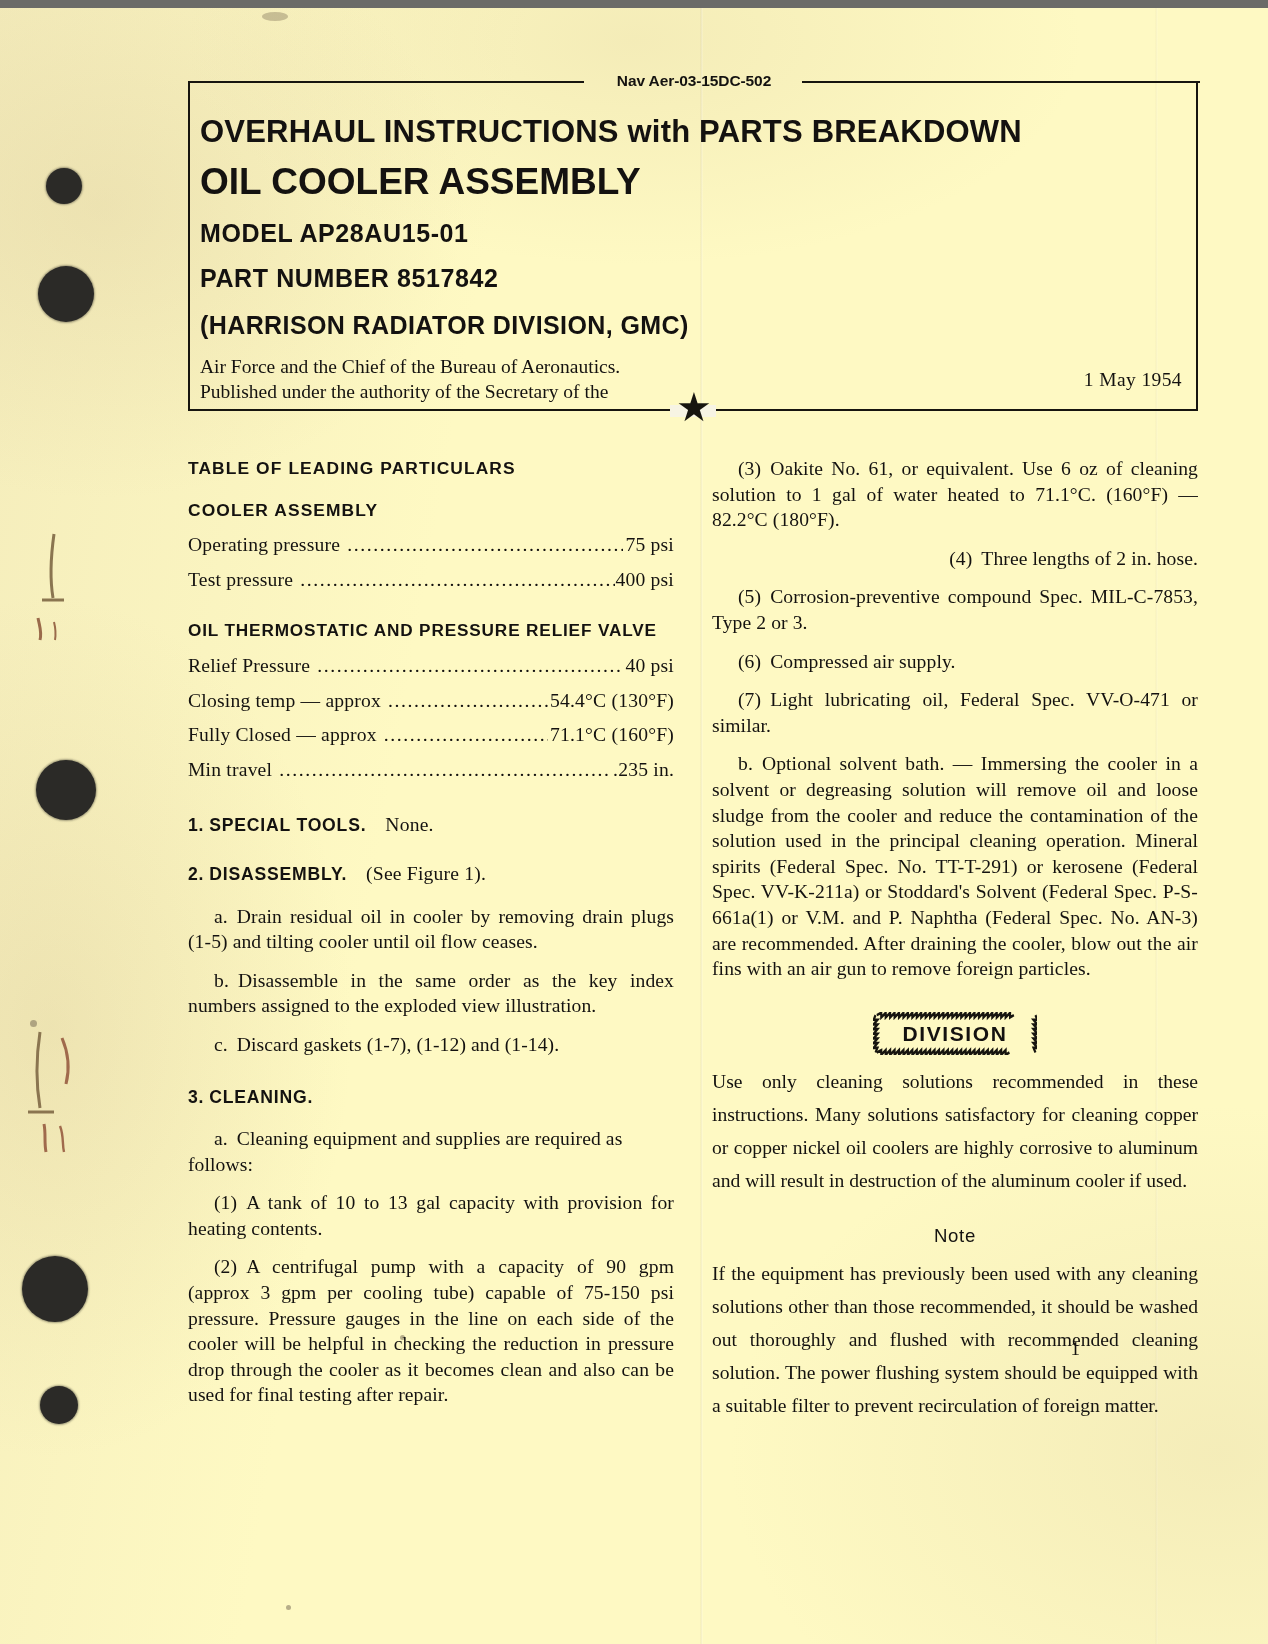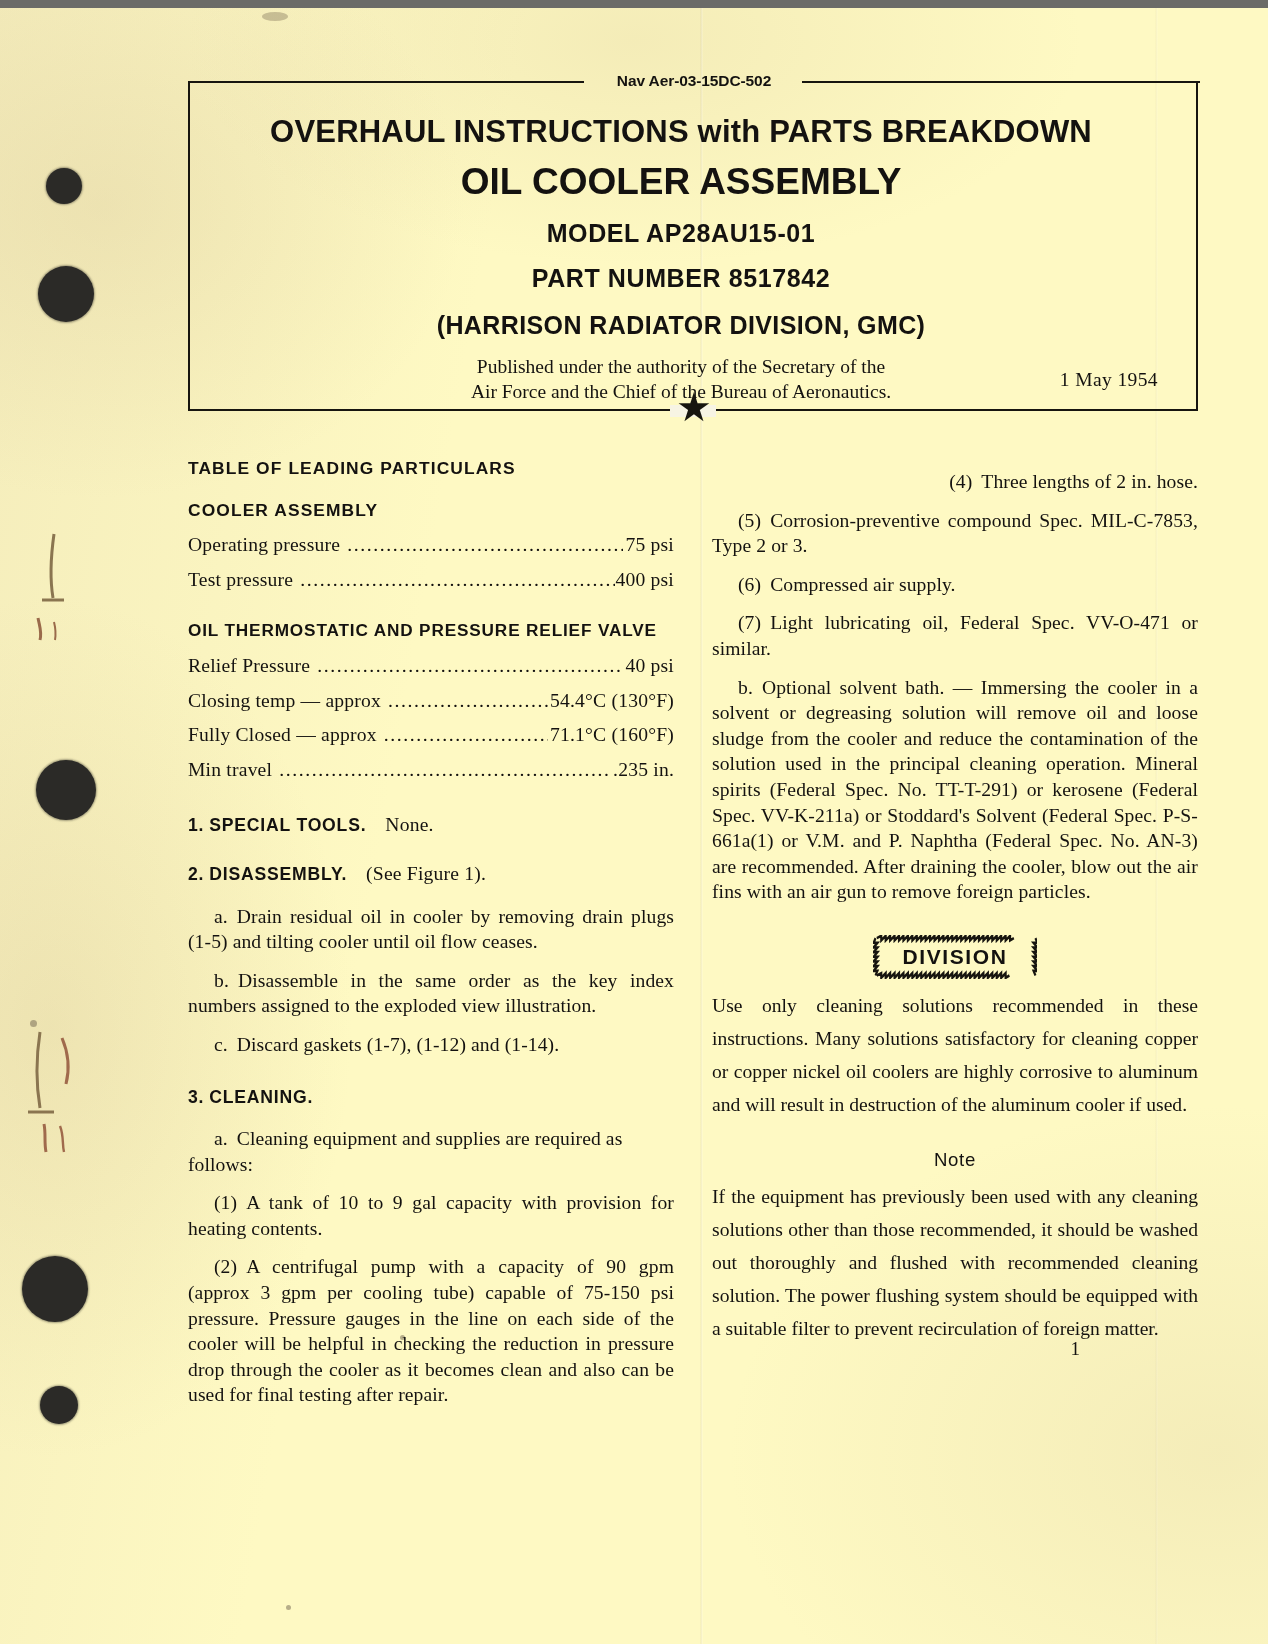--- a/index.html
+++ b/index.html
@@ -90,24 +90,23 @@
   }
   .title-frame::before {
     content: "";
     position: absolute;
     left: -2px; right: -2px; top: 0;
     height: 2px;
     background: transparent;
   }
   .title-block {
     position: absolute;
-    left: 176px;
+    left: 200px;
     top: 73px;
     width: 1010px;
-    text-align: center;
   }
   .t-main {
     font-family: "Liberation Sans", sans-serif;
     font-weight: bold;
     font-size: 31px;
     letter-spacing: 0.2px;
     margin-top: 33px;
   }
   .t-sub {
     font-family: "Liberation Sans", sans-serif;
@@ -335,22 +334,22 @@
   </div>
 
   <div class="title-frame"></div>
   <div class="title-block">
     <div class="t-main">OVERHAUL INSTRUCTIONS with PARTS BREAKDOWN</div>
     <div class="t-sub">OIL COOLER ASSEMBLY</div>
     <div class="t-model">MODEL  AP28AU15-01</div>
     <div class="t-part">PART NUMBER 8517842</div>
     <div class="t-div">(HARRISON RADIATOR DIVISION, GMC)</div>
     <div class="t-auth">
+      <div>Air Force and the Chief of the Bureau of Aeronautics.</div>
       <div>Published under the authority of the Secretary of the</div>
-      <div>Air Force and the Chief of the Bureau of Aeronautics.</div>
     </div>
     <div class="t-date">1 May  1954</div>
   </div>
 
   <div class="star-wrap">
     <div class="star-mask"></div>
     <div class="star">★</div>
   </div>
 
   <div class="col col-left">
@@ -420,29 +419,32 @@
     <div class="num-para" style="margin-top:26px;">
       <span class="num-head">3.</span>
       <span class="num-head idx"></span>
       <span class="num-head">CLEANING.</span>
     </div>
 
     <p class="body first" style="text-align:left;">
       <span class="lead">a.</span><span>Cleaning equipment and supplies are required as follows:</span>
     </p>
     <p class="body">
-      <span class="lead">(1)</span><span>A tank of 10 to 9 gal capacity with provision for heating contents.</span>
+      <span class="lead">(1)</span><span>A tank of 10 to 13 gal capacity with provision for heating contents.</span>
     </p>
     <p class="body">
       <span class="lead">(2)</span><span>A centrifugal pump with a capacity of 90 gpm (approx 3 gpm per cooling tube) capable of 75-150 psi pressure. Pressure gauges in the line on each side of the cooler will be helpful in checking the reduction in pressure drop through the cooler as it becomes clean and also can be used for final testing after repair.</span>
     </p>
   </div>
 
   <div class="col col-right">
 
+    <p class="body" style="margin-top:0;">
+      <span class="lead">(3)</span><span>Oakite No. 61, or equivalent. Use 6 oz of cleaning solution to 1 gal of water heated to 71.1°C. (160°F) — 82.2°C (180°F).</span>
+    </p>
     <p class="body" style="text-align:right;">
       <span class="lead">(4)</span><span>Three lengths of 2 in. hose.</span>
     </p>
     <p class="body">
       <span class="lead">(5)</span><span>Corrosion-preventive compound Spec. MIL-C-7853, Type 2 or 3.</span>
     </p>
     <p class="body" style="text-align:left;">
       <span class="lead">(6)</span><span>Compressed air supply.</span>
     </p>
     <p class="body">

